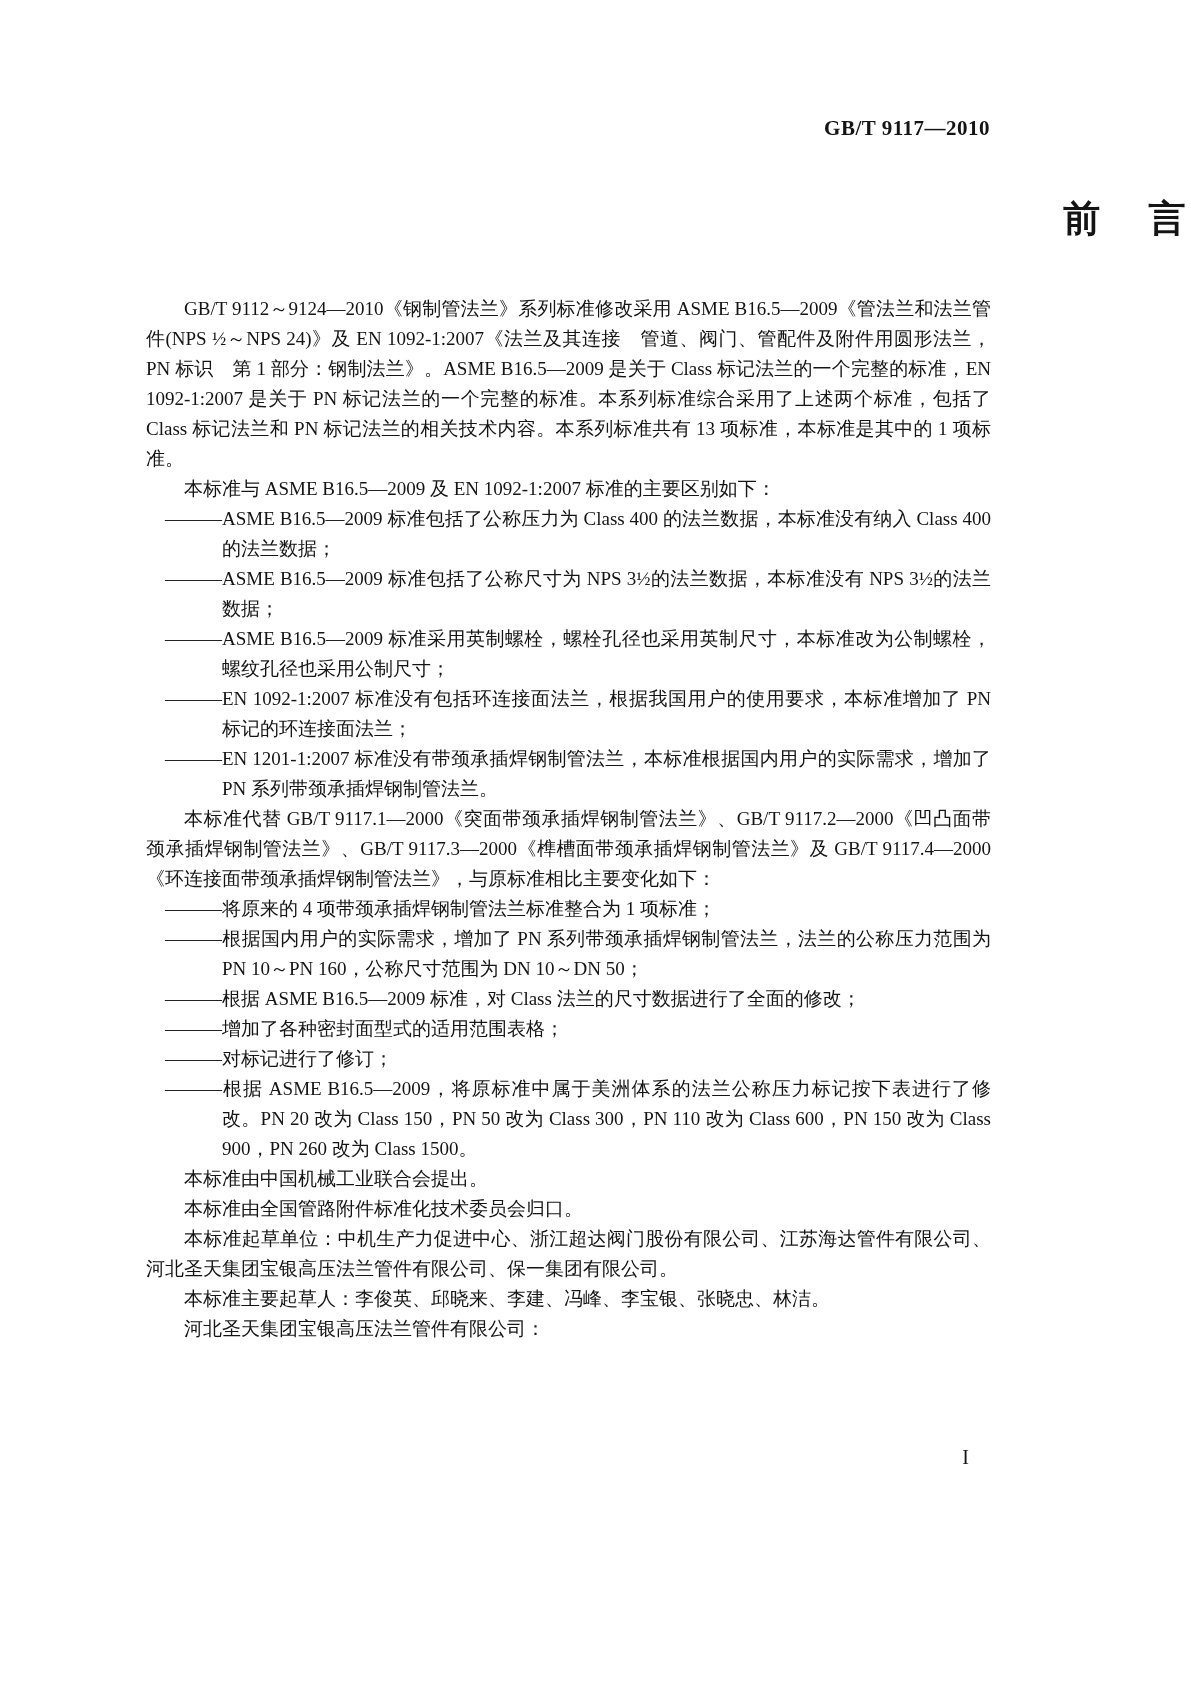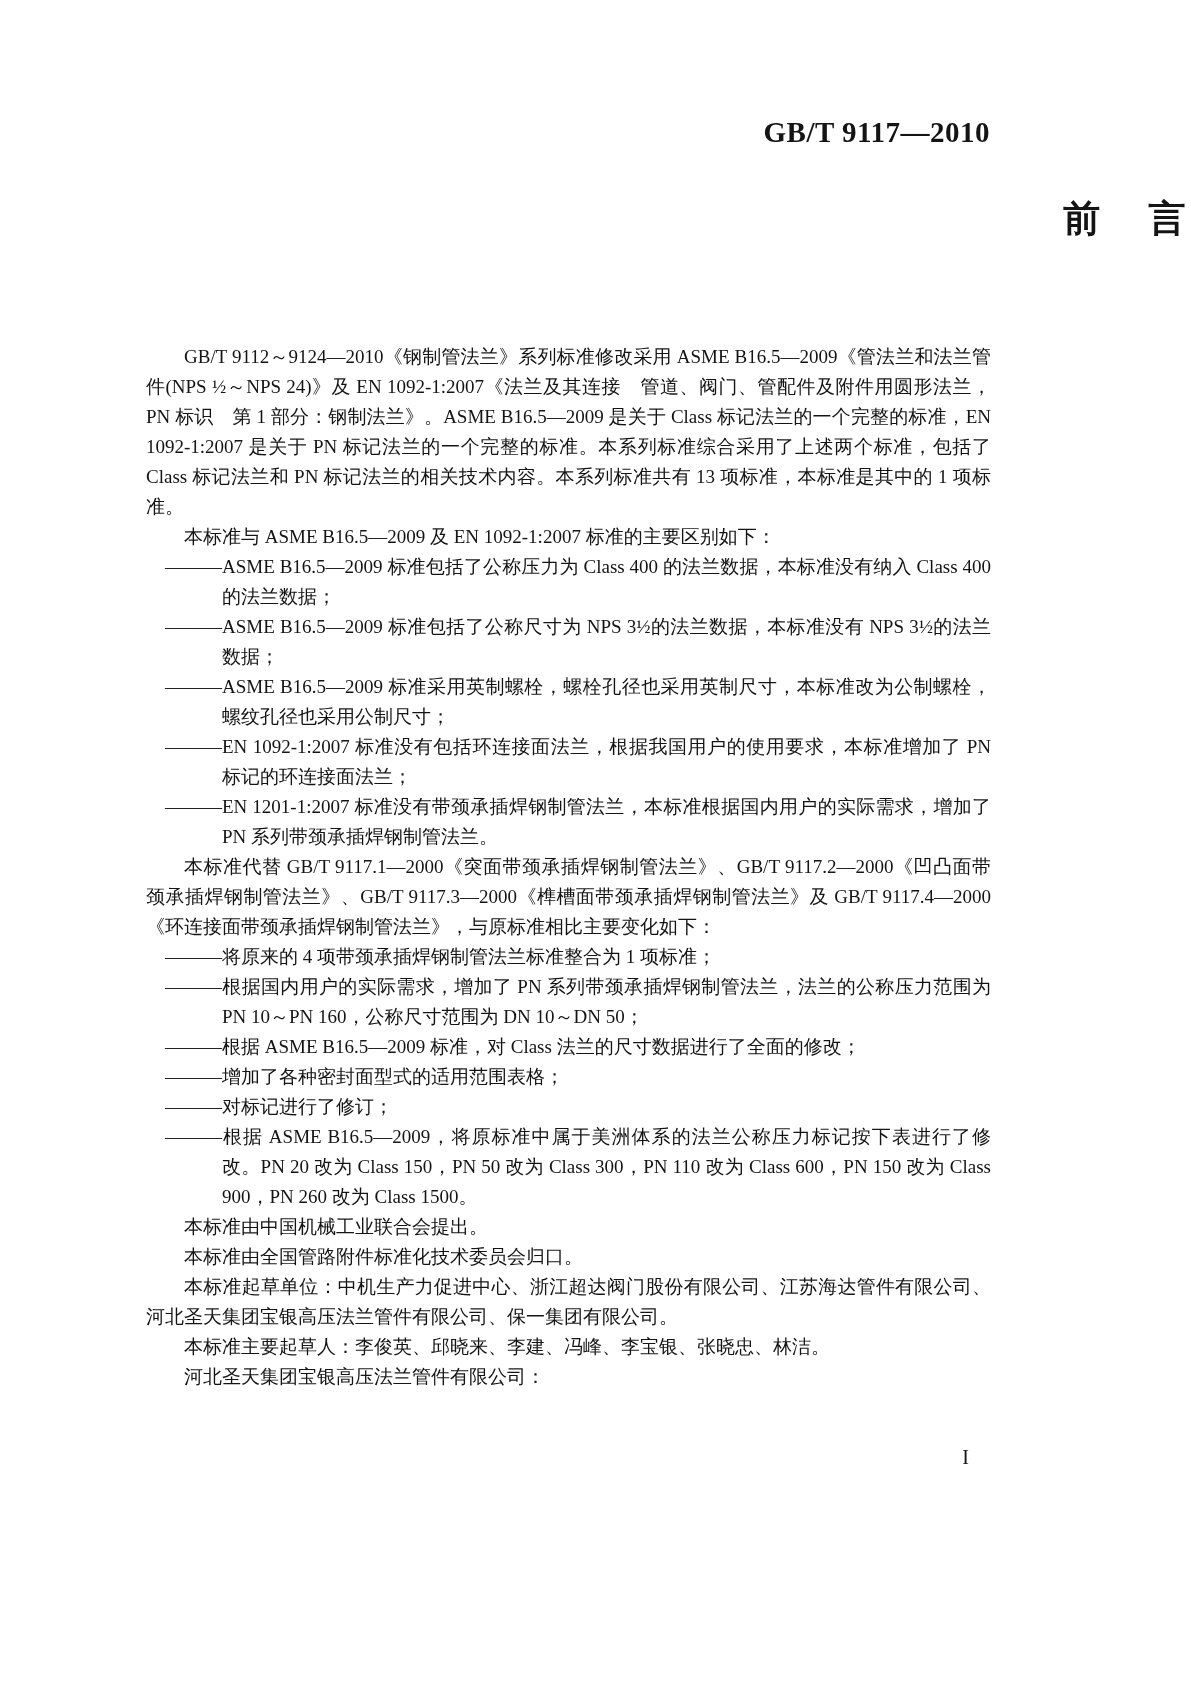--- a/index.html
+++ b/index.html
@@ -13,21 +13,21 @@
     height: 1684px;
     background: #ffffff;
     color: #141414;
     font-family: "Liberation Serif", "DejaVu Serif", serif;
     overflow: hidden;
   }
   .doc-number {
     position: absolute;
     top: 116px;
     right: 201px;
-    font-size: 29px;
+    font-size: 21px;
     font-weight: 700;
     letter-spacing: 0.5px;
   }
   .title {
     position: absolute;
     top: 194px;
     left: 0;
     width: 100%;
     margin: 0;
     text-align: right;
@@ -36,21 +36,20 @@
     letter-spacing: 0.15em;
   }
   .content {
     position: absolute;
     top: 294px;
     left: 146px;
     width: 845px;
     font-size: 19px;
     line-height: 30px;
     text-align: justify;
-    margin-top: 48px;
   }
   .content p {
     margin: 0;
   }
   .para {
     text-indent: 2em;
   }
   .dash {
     padding-left: 4em;
     text-indent: -3em;

